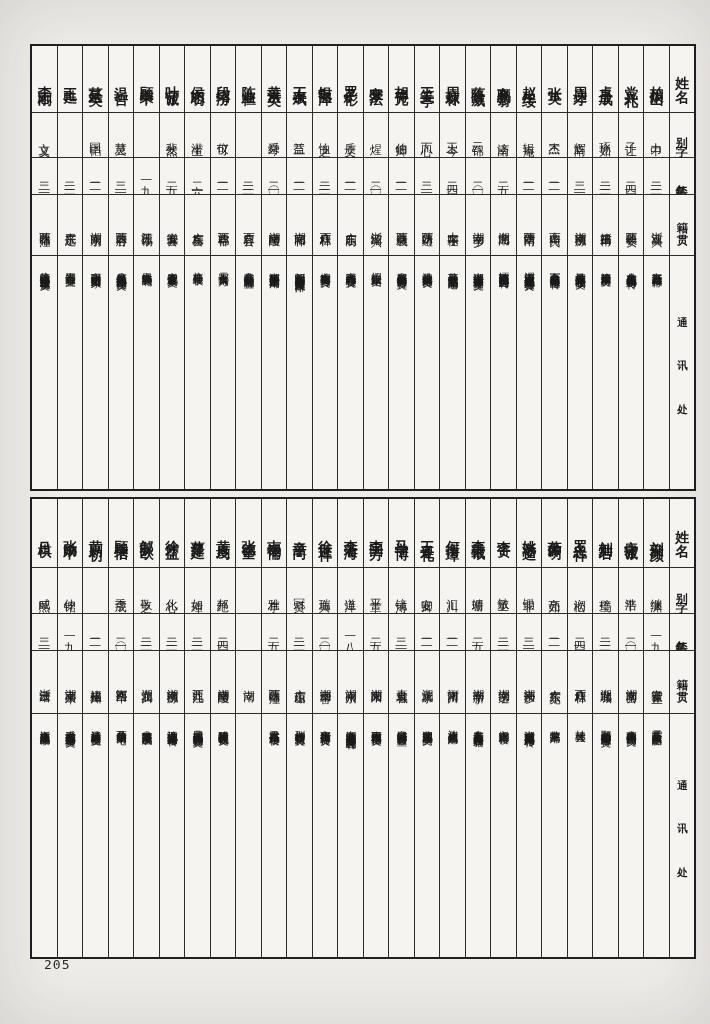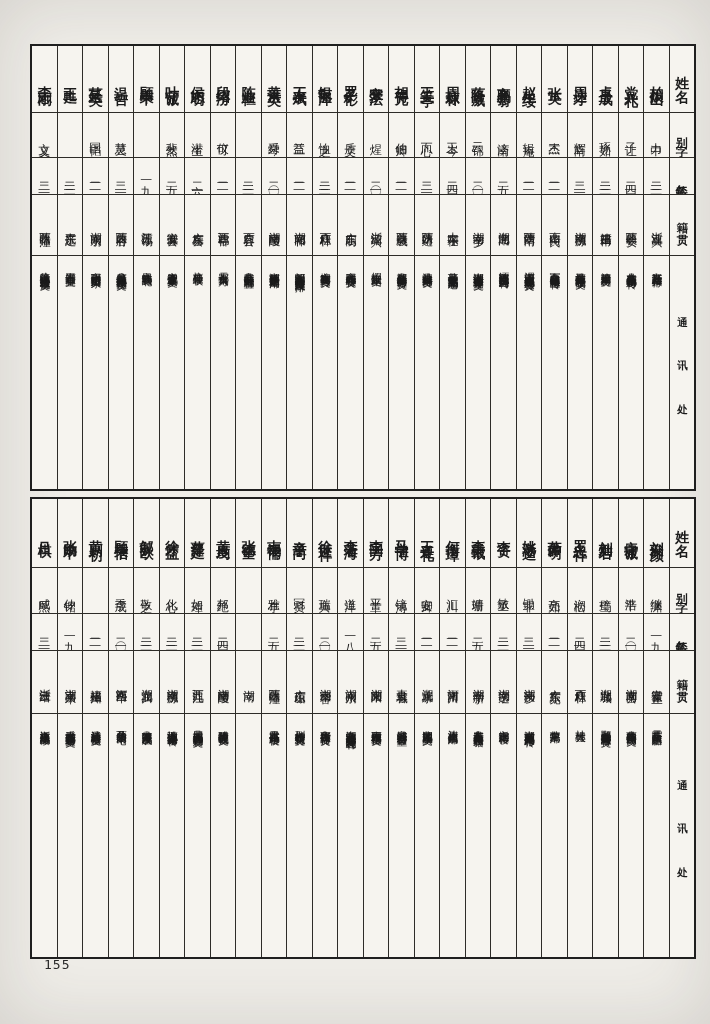--- a/index.html
+++ b/index.html
@@ -981,14 +981,14 @@
     <div class="cell origin">
             <span class="vtext">浙江缙云</span>
           </div>
     <div class="cell contact">
             <span class="vtext">浙江永康壶镇吕品玉楼</span>
           </div>
   </div>
       </div>
   </div>
 
-  <div class="page-number">155</div>
+  <div class="page-number">205</div>
 </div>
 
 </body></html>

